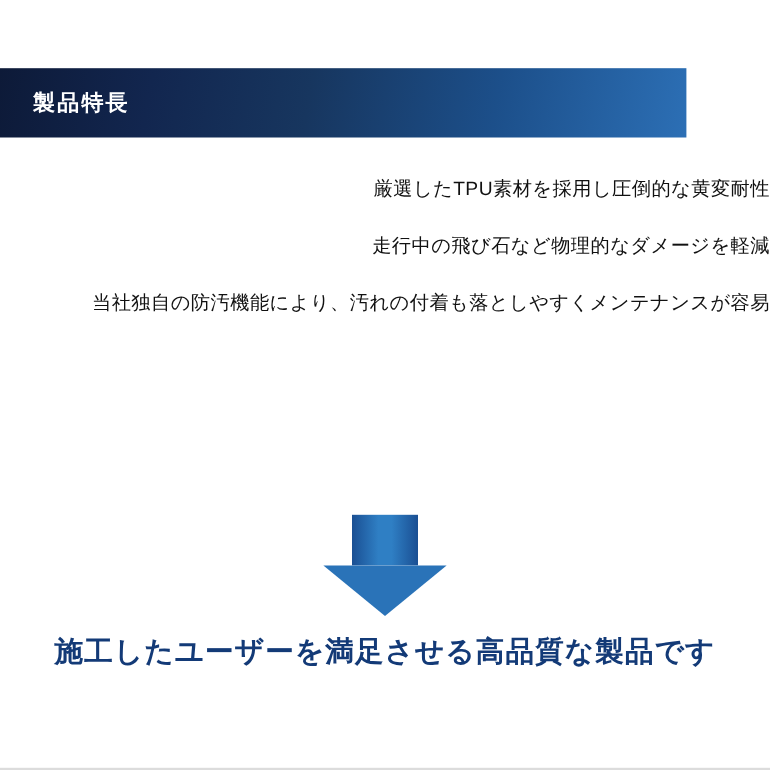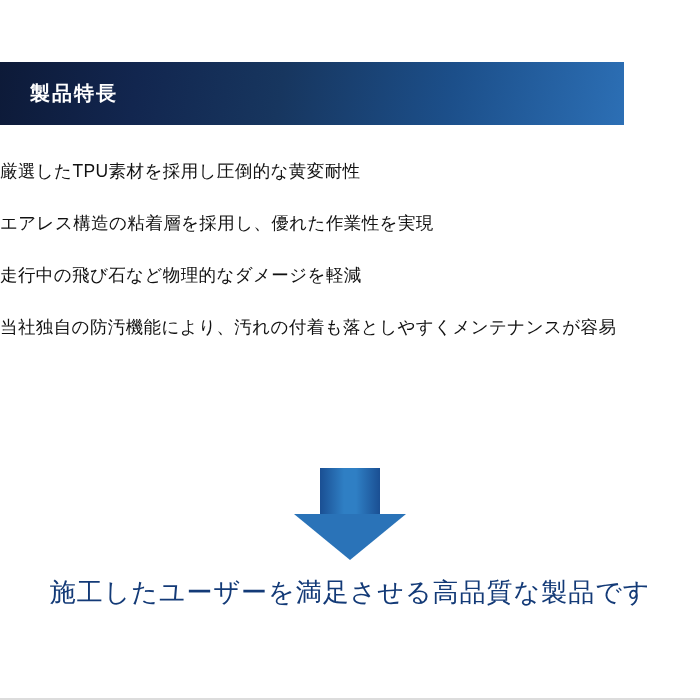--- a/index.html
+++ b/index.html
@@ -46,20 +46,21 @@
     position: absolute;
     left: 0;
     top: 145px;
     width: 700px;
   }
   .feature-row {
     height: 52px;
     display: flex;
     align-items: center;
     box-sizing: border-box;
+    justify-content: flex-end;
   }
   .feature-text {
     font-size: 17.5px;
     color: #111111;
     letter-spacing: 0.4px;
     white-space: nowrap;
   }
 
   
   .arrow-wrap {
@@ -97,21 +98,21 @@
   
   .closing {
     position: absolute;
     left: 0;
     top: 575px;
     width: 700px;
     text-align: center;
   }
   .closing-text {
     font-size: 26px;
-    font-weight: normal;
+    font-weight: bold;
     color: #133a77;
     letter-spacing: 1px;
     white-space: nowrap;
   }
 
   
   .bottom-rule {
     position: absolute;
     left: 0;
     bottom: 0;
@@ -127,23 +128,20 @@
 
   <div class="header-band">
     <div class="header-title">製品特長</div>
   </div>
 
   <div class="features">
     <div class="feature-row">
       <span class="feature-text">厳選したTPU素材を採用し圧倒的な黄変耐性</span>
     </div>
     <div class="feature-row">
-      <span class="feature-text">エアレス構造の粘着層を採用し、優れた作業性を実現</span>
-    </div>
-    <div class="feature-row">
       <span class="feature-text">走行中の飛び石など物理的なダメージを軽減</span>
     </div>
     <div class="feature-row">
       <span class="feature-text">当社独自の防汚機能により、汚れの付着も落としやすくメンテナンスが容易</span>
     </div>
   </div>
 
   <div class="arrow-wrap">
     <div class="arrow">
       <div class="arrow-shaft"></div>

